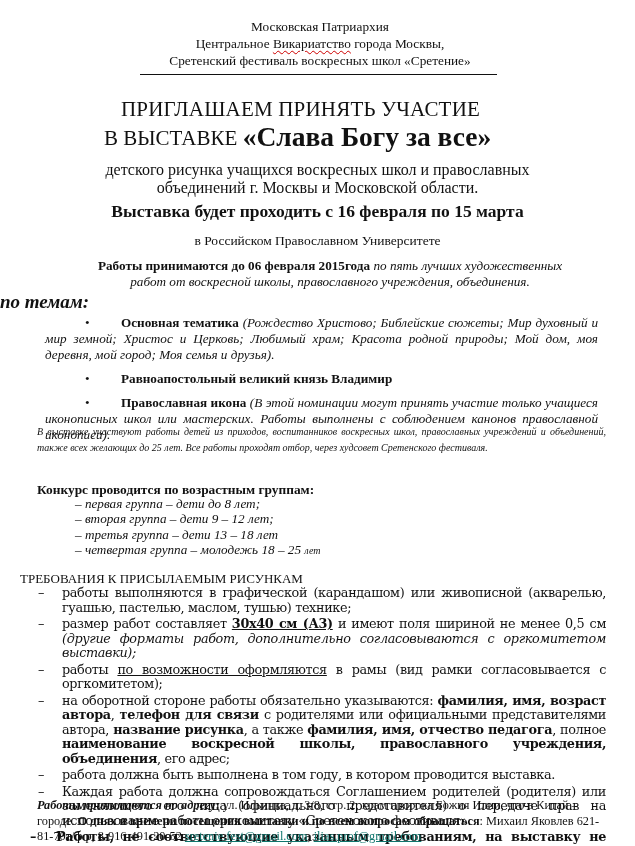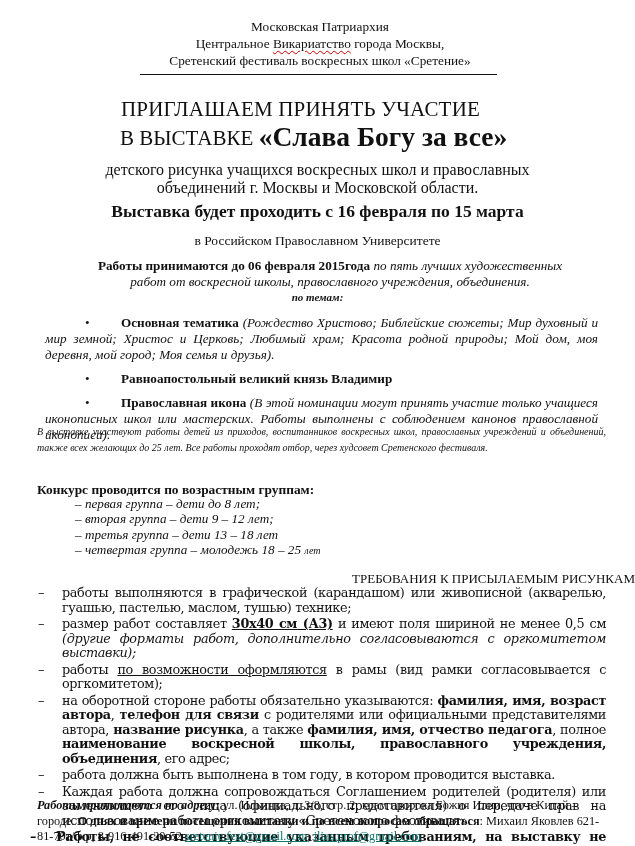--- a/index.html
+++ b/index.html
@@ -2,41 +2,41 @@
 <html><head>
 <meta charset="utf-8">
 <style>
   html, body { margin: 0; padding: 0; background: #ffffff; }
   body { width: 635px; height: 846px; overflow: hidden; position: relative; color: #111; font-family: "Liberation Serif", "DejaVu Serif", serif; }
   .page { position: absolute; left: 0; top: 0; width: 635px; height: 846px; }
   .header { position: absolute; left: 100px; width: 440px; top: 18px; text-align: center; font-size: 13.3px; line-height: 17px; }
   .header .sq { text-decoration: underline wavy #c00; text-decoration-thickness: 1px; text-underline-offset: 2px; }
   .hr { position: absolute; left: 140px; width: 357px; top: 74px; height: 0; border-top: 1.6px solid #111; }
   .title1 { position: absolute; left: 0; width: 601px; top: 97px; text-align: center; font-size: 21px; letter-spacing: 0.2px; }
-  .title2 { position: absolute; left: 104px; top: 121px; font-size: 21px; white-space: nowrap; margin-left: 16px; }
+  .title2 { position: absolute; left: 104px; top: 121px; font-size: 21px; white-space: nowrap; }
   .title2 .big { font-weight: bold; font-size: 27.5px; vertical-align: -1px; }
   .sub { position: absolute; left: 0; width: 635px; top: 161px; text-align: center; font-size: 16px; line-height: 18px; }
   .sub .l2 { display:block; padding-left: 0; }
   .dates { position: absolute; left: 0; width: 635px; top: 201px; text-align: center; font-size: 17.5px; font-weight: bold; }
   .venue { position: absolute; left: 0; width: 635px; top: 233px; text-align: center; font-size: 13.5px; }
   .accept { position: absolute; left: 80px; width: 500px; top: 258px; text-align: center; font-size: 13.2px; line-height: 16px; }
   .accept b { font-weight: bold; }
   .accept i { font-style: italic; }
-  .topics-head { position: absolute; left: 0; width: 635px; top: 291px; text-align: center; font-size: 11px; font-weight: bold; font-style: italic; }
+  .topics-head { position: absolute; left: 0; width: 635px; top: 291px; text-align: left; font-size: 19px; font-weight: bold; font-style: italic; }
   .topics { position: absolute; left: 37px; width: 569px; top: 307px; font-size: 13.2px; line-height: 16px; text-align: justify; }
   .topics p { margin: 8px; }
   .topics .bul { display: inline-block; width: 36px; padding-left: 40px; }
   .topics b { font-weight: bold; }
   .topics i { font-style: italic; }
   .topics p.gap { margin-top: 2px; }
   .participate { position: absolute; left: 37px; width: 569px; top: 424px; font-size: 10px; line-height: 16px; font-style: italic; text-align: justify; }
   .groups-head { position: absolute; left: 37px; top: 482px; font-size: 13.4px; font-weight: bold; }
   .groups { position: absolute; left: 75px; top: 496px; font-size: 13.2px; line-height: 15.3px; font-style: italic; margin: 0; padding: 0; list-style: none; }
   .groups .small { font-size: 10px; }
-  .req-head { position: absolute; left: 0; width: 635px; top: 571px; text-align: right; font-size: 13px; padding-left: 20px; box-sizing: border-box; }
+  .req-head { position: absolute; left: 0; width: 635px; top: 571px; text-align: left; font-size: 13px; padding-left: 20px; box-sizing: border-box; }
   .reqs { position: absolute; left: 30px; width: 576px; top: 586px; font-size: 12.8px; line-height: 14.5px; margin: 0; padding: 0; list-style: none; font-family: "DejaVu Serif", serif; letter-spacing: -0.35px; }
   .reqs li { position: relative; padding-left: 32px; margin-bottom: 2px; text-align: justify; }
   .reqs li .dash { position: absolute; left: 8px; top: 0; }
   .reqs li.final { padding-left: 26px; font-weight: bold; margin-top: 2px; }
   .reqs li.final .dash { left: 0; }
   .reqs b { font-weight: bold; }
   .reqs u { text-decoration: underline; }
   .reqs i { font-style: italic; }
   .footer { position: absolute; left: 37px; width: 570px; top: 798px; font-size: 12.3px; line-height: 15.5px; }
   .footer b { font-weight: bold; }

